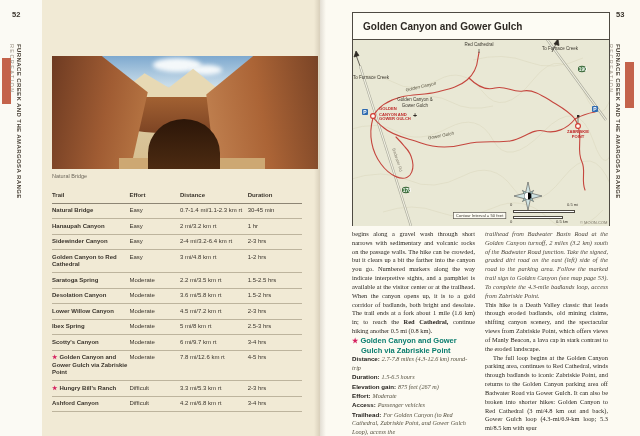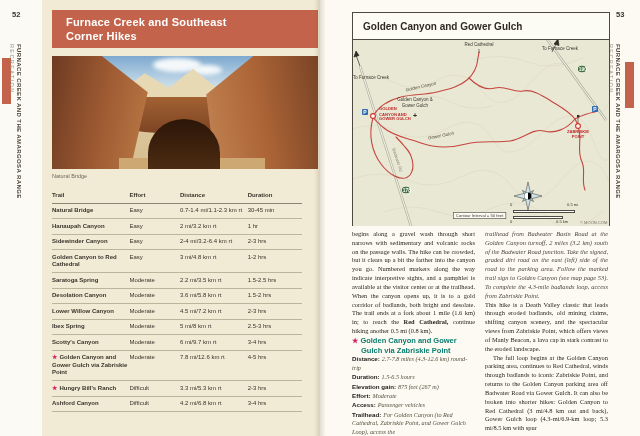--- a/index.html
+++ b/index.html
@@ -115,24 +115,20 @@
 <div class="spread">
 
   <div class="page page-left">
     <div class="cream-panel"></div>
     <div class="page-num left">52</div>
 
     <div class="tab-rect l"></div>
     <div class="tab-sub l vtext">RECREATION</div>
     <div class="tab-title l vtext">FURNACE CREEK AND THE AMARGOSA RANGE</div>
 
-    <div class="header-box">
-      <div class="h-line">Furnace Creek and Southeast</div>
-      <div class="h-line">Corner Hikes</div>
-    </div>
 
     <div class="photo">
       <div class="ph-cloud" style="left:38%;top:2%;width:18%;height:12%;"></div>
       <div class="ph-cloud" style="left:52%;top:8%;width:12%;height:9%;"></div>
       <div class="ph-cliff-back"></div>
       <div class="ph-bridge"></div>
       <div class="ph-wall-left"></div>
       <div class="ph-wall-right"></div>
       <div class="ph-ground"></div>
       <div class="ph-arch"></div>

